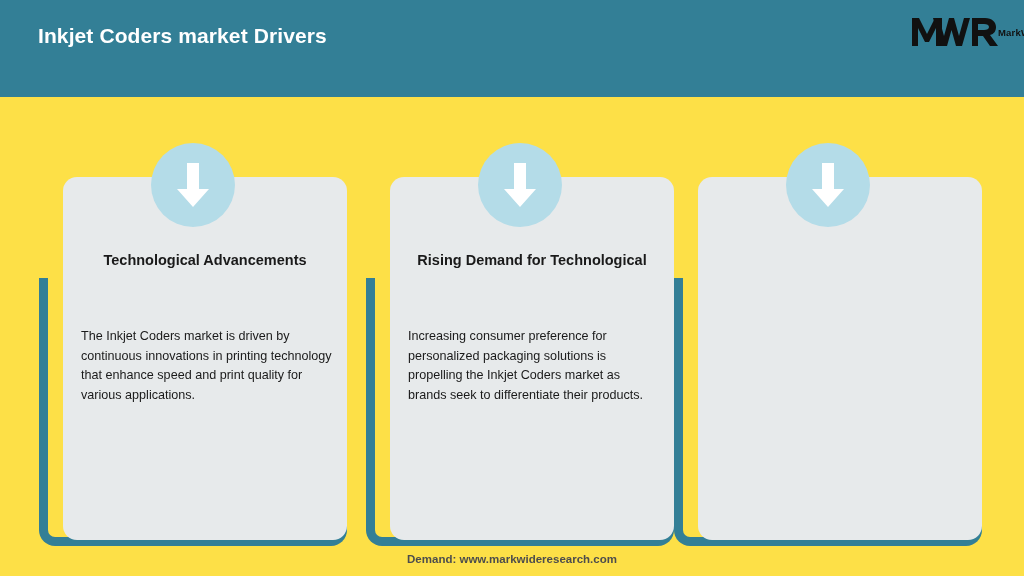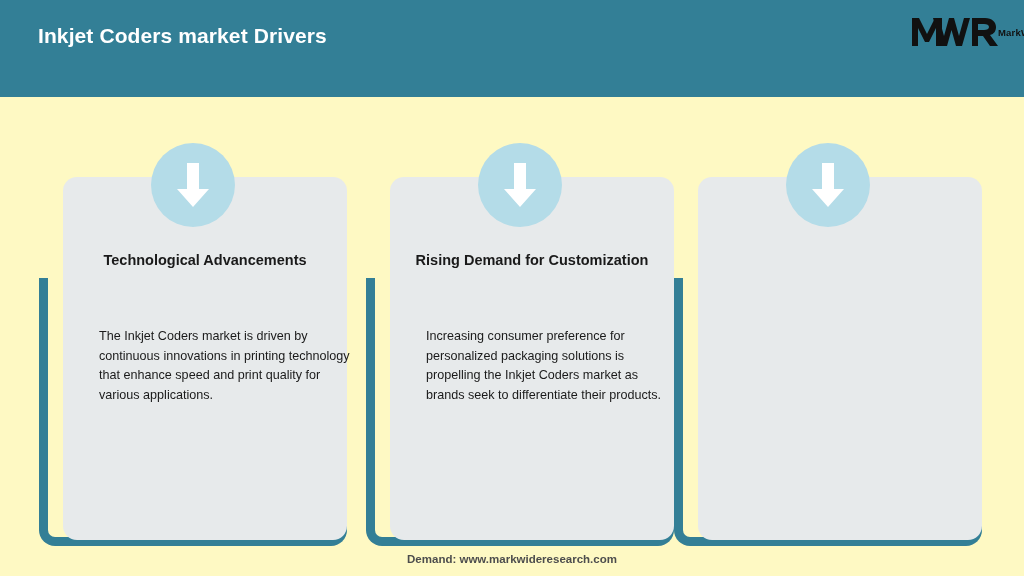--- a/index.html
+++ b/index.html
@@ -10,21 +10,21 @@
     height: 576px;
     background: #ffffff;
     font-family: "Liberation Sans", sans-serif;
     overflow: hidden;
   }
 
   .slide {
     position: relative;
     width: 1024px;
     height: 576px;
-    background: #fef9c3;
+    background: #fde047;
   }
 
   
   .header {
     position: absolute;
     left: 0; top: 0;
     width: 1024px;
     height: 97px;
     background: #337f96;
   }
@@ -131,21 +131,20 @@
 
   .card-body {
     position: absolute;
     left: 18px;
     top: 150px;
     width: 252px;
     font-size: 12.6px;
     color: #1a1a1a;
     line-height: 1.55;
     text-align: left;
-    margin-left: 18px;
   }
 
   
   .badge {
     position: absolute;
     top: 0;
     left: 112px;
     width: 84px;
     height: 84px;
     border-radius: 50%;
@@ -214,21 +213,21 @@
       <div class="badge">
         <svg width="38" height="48" viewBox="0 0 38 48" xmlns="http://www.w3.org/2000/svg">
           <path d="M13 2 L25 2 L25 28 L35 28 L19 46 L3 28 L13 28 Z" fill="#ffffff"></path>
         </svg>
       </div>
     </div>
 
     <div class="card-wrap c2">
       <div class="card-frame"></div>
       <div class="card">
-        <div class="card-title">Rising Demand for Customization</div>
+        <div class="card-title">Rising Demand for Technological</div>
         <div class="card-body">Increasing consumer preference for personalized packaging solutions is propelling the Inkjet Coders market as brands seek to differentiate their products.</div>
       </div>
       <div class="badge">
         <svg width="38" height="48" viewBox="0 0 38 48" xmlns="http://www.w3.org/2000/svg">
           <path d="M13 2 L25 2 L25 28 L35 28 L19 46 L3 28 L13 28 Z" fill="#ffffff"></path>
         </svg>
       </div>
     </div>
 
     <div class="card-wrap c3">

